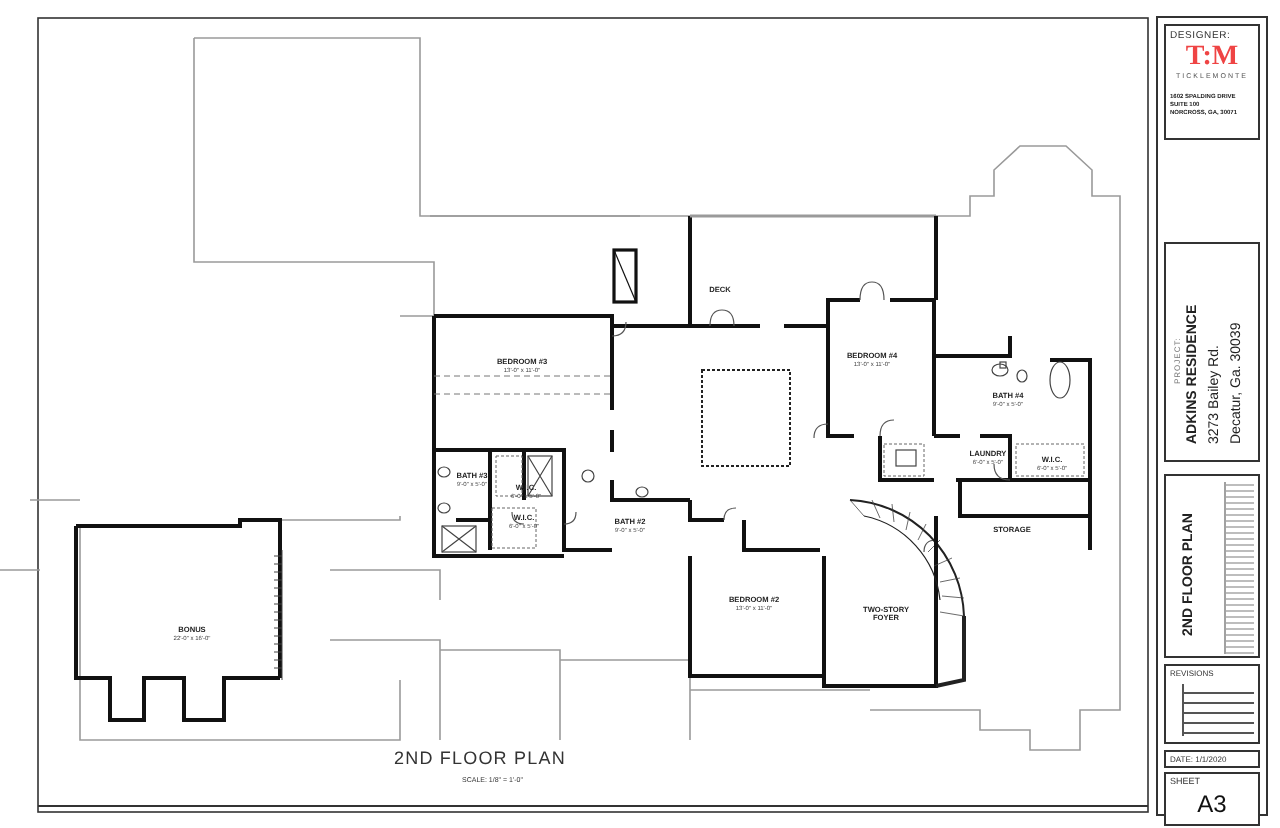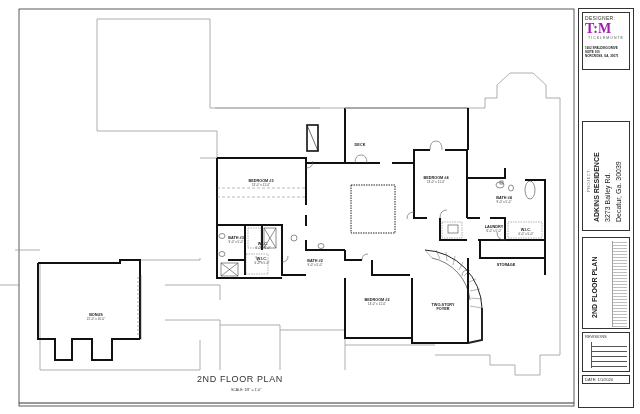--- a/index.html
+++ b/index.html
@@ -2,21 +2,21 @@
 <html><head>
 <meta charset="utf-8">
 <style>
   html, body { margin:0; padding:0; background:#ffffff; }
   body { width:640px; height:414px; position:relative; overflow:hidden; font-family:"Liberation Sans", sans-serif; }
   #sheet { position:absolute; left:0; top:0; width:640px; height:414px; }
   .titleblock { position:absolute; left:578px; top:8px; width:56px; height:400px; border:1px solid #333; box-sizing:border-box; background:#fff; }
   .tb-cell { position:absolute; left:3px; width:48px; border:1px solid #333; box-sizing:border-box; background:#fff; }
   .designer { top:3px; height:58px; padding:2px; }
   .designer .lbl { font-size:5px; color:#333; letter-spacing:0.3px; }
-  .designer .logo { font-size:14px; font-weight:bold; text-align:left; color:#a21caf; line-height:14px; margin-top:1px; font-family:"Liberation Serif", serif; }
+  .designer .logo { font-size:14px; font-weight:bold; text-align:center; color:#ef4444; line-height:14px; margin-top:1px; font-family:"Liberation Serif", serif; }
   .designer .firm { font-size:3.5px; text-align:center; letter-spacing:1px; color:#555; }
   .designer .addr { font-size:3px; font-weight:bold; color:#222; margin-top:6px; line-height:4px; }
   .project { top:112px; height:110px; }
   .vert { position:absolute; transform:rotate(-90deg); transform-origin:left top; white-space:nowrap; }
   .proj-lbl { font-size:4px; color:#777; letter-spacing:0.5px; left:3px; top:70px; }
   .proj-name { font-size:7px; font-weight:bold; color:#222; left:10px; top:100px; }
   .proj-addr { font-size:7px; color:#222; left:21px; top:100px; }
   .proj-city { font-size:7px; color:#222; left:32px; top:100px; }
   .sheettitle { top:228px; height:92px; }
   .sheettitle .stitle { font-size:7px; font-weight:bold; color:#222; left:8px; top:80px; }
@@ -235,14 +235,18 @@
       <div class="notes"></div>
     </div>
 
     <div class="tb-cell revisions" style="height:40px">
       <div class="lbl">REVISIONS</div>
       <div class="rev-lines"></div>
     </div>
 
     <div class="tb-cell date">DATE: 1/1/2020</div>
 
+    <div class="tb-cell sheetno">
+      <div class="lbl">SHEET</div>
+      <div class="num">A3</div>
+    </div>
   </div>
 </div>
 
 </body></html>

